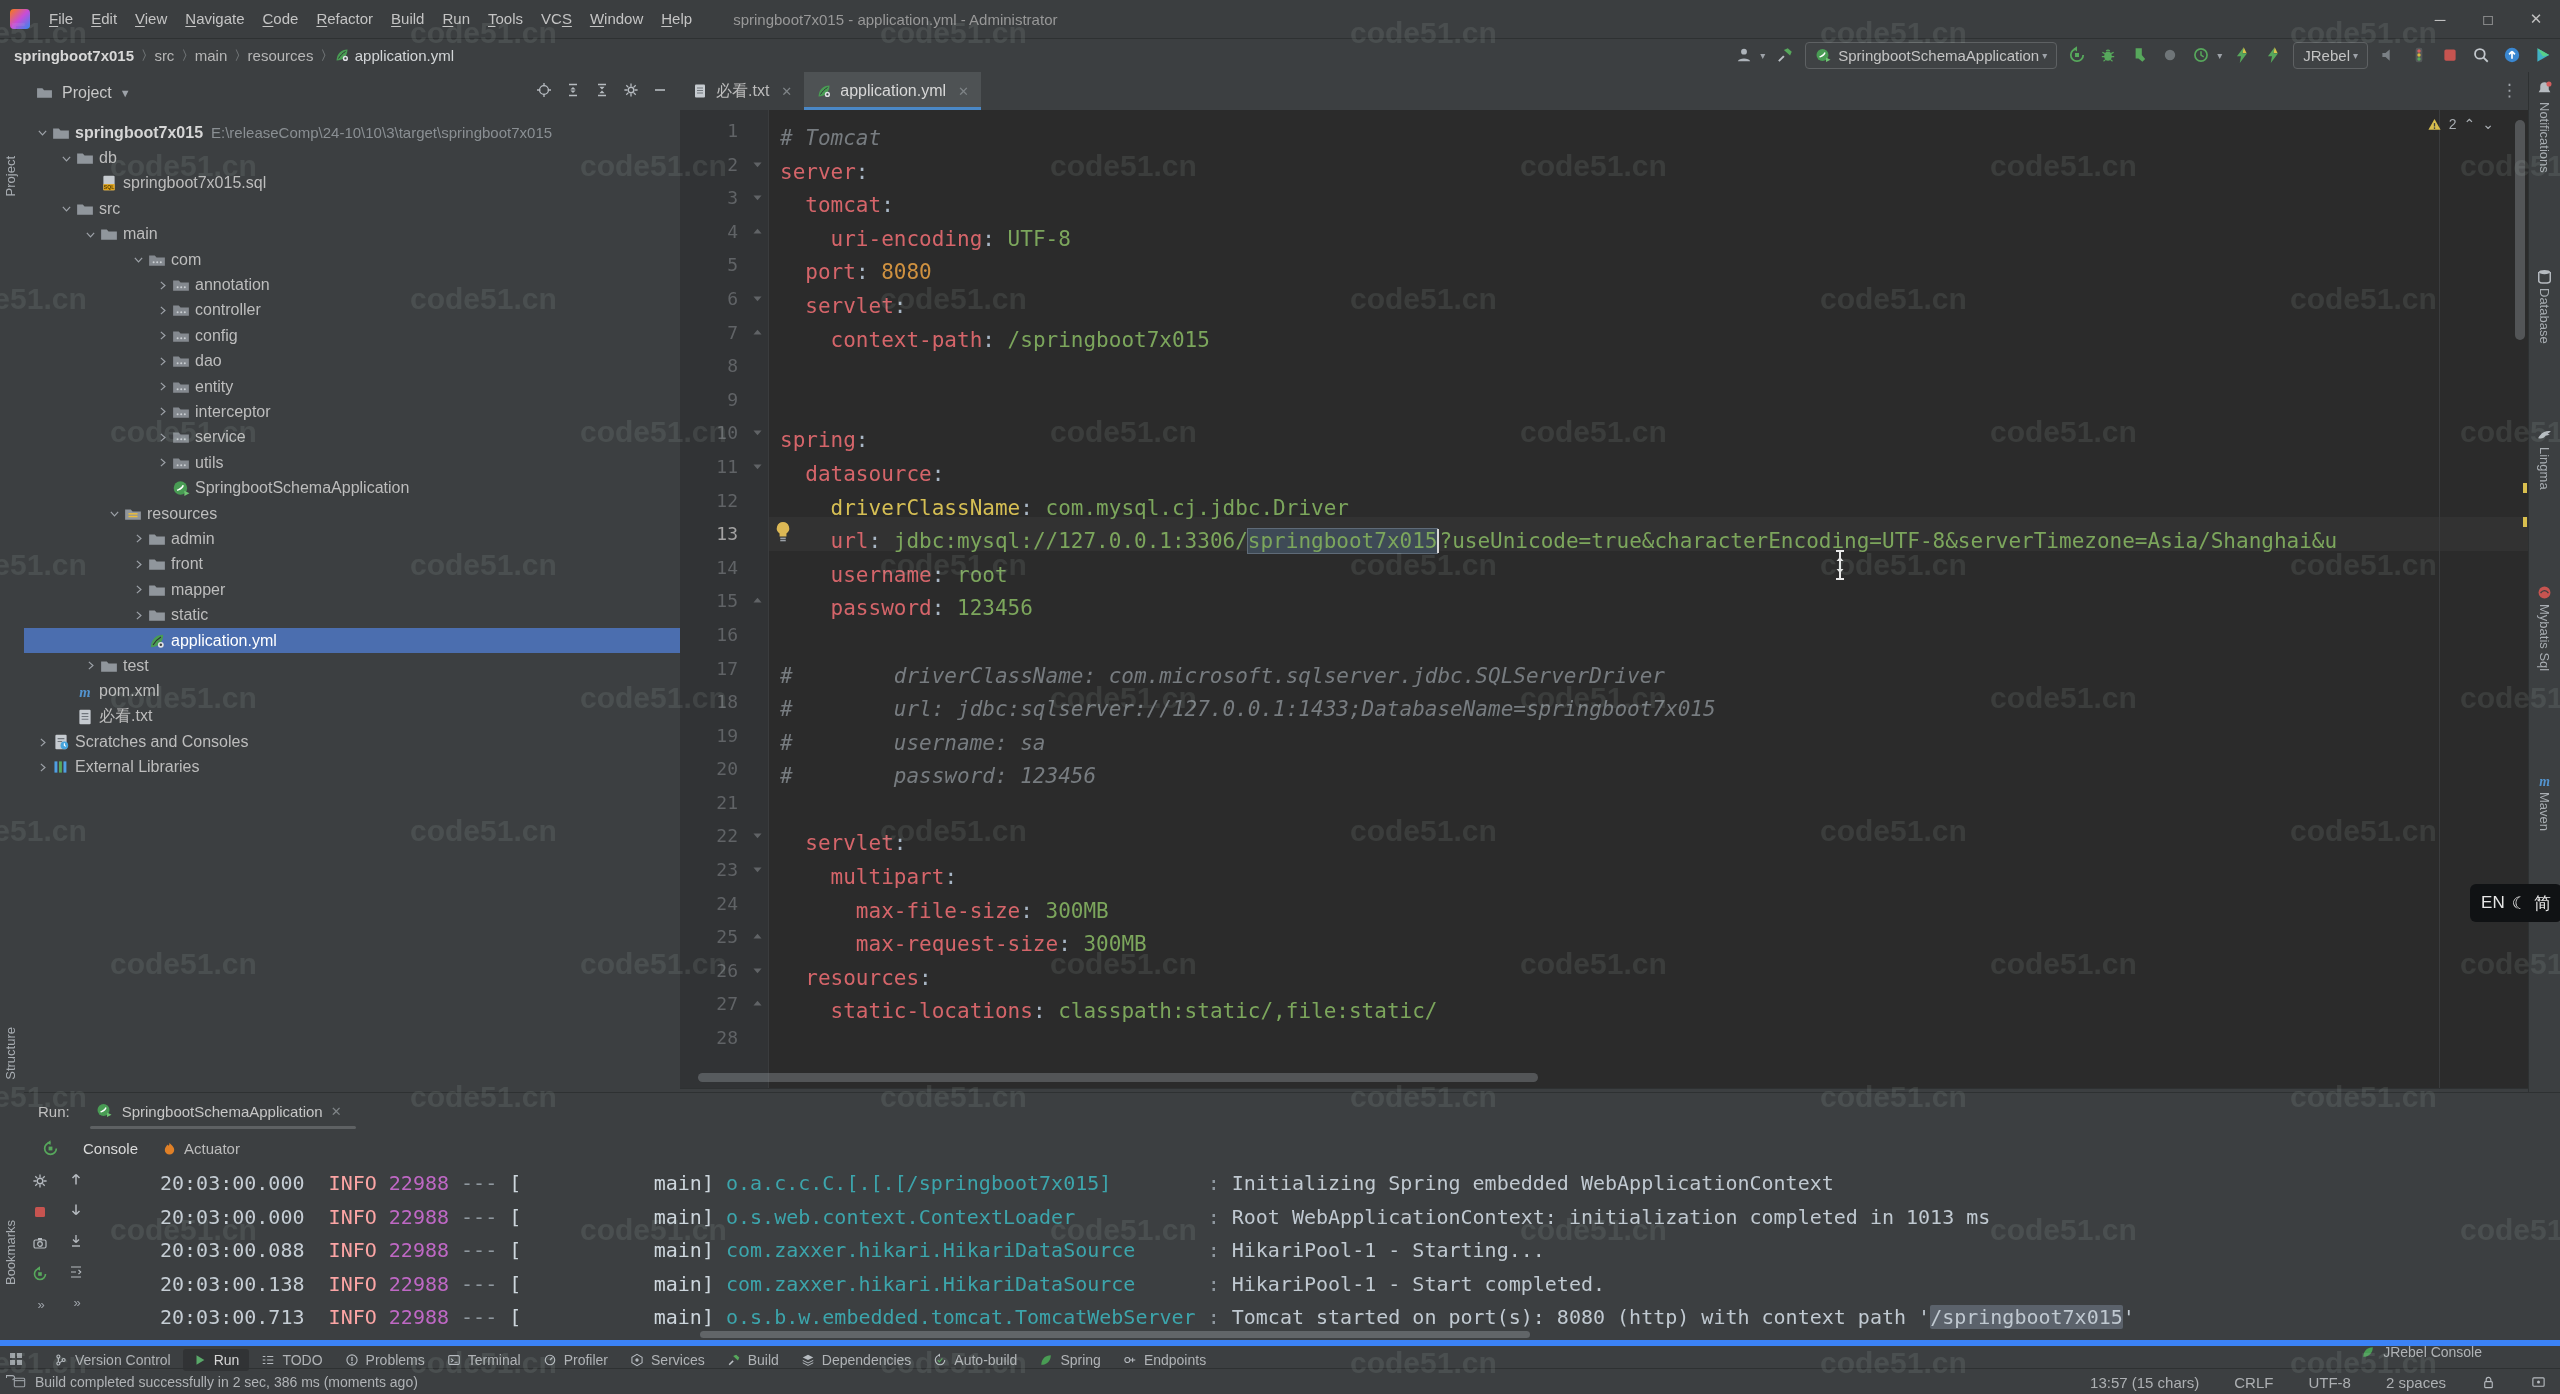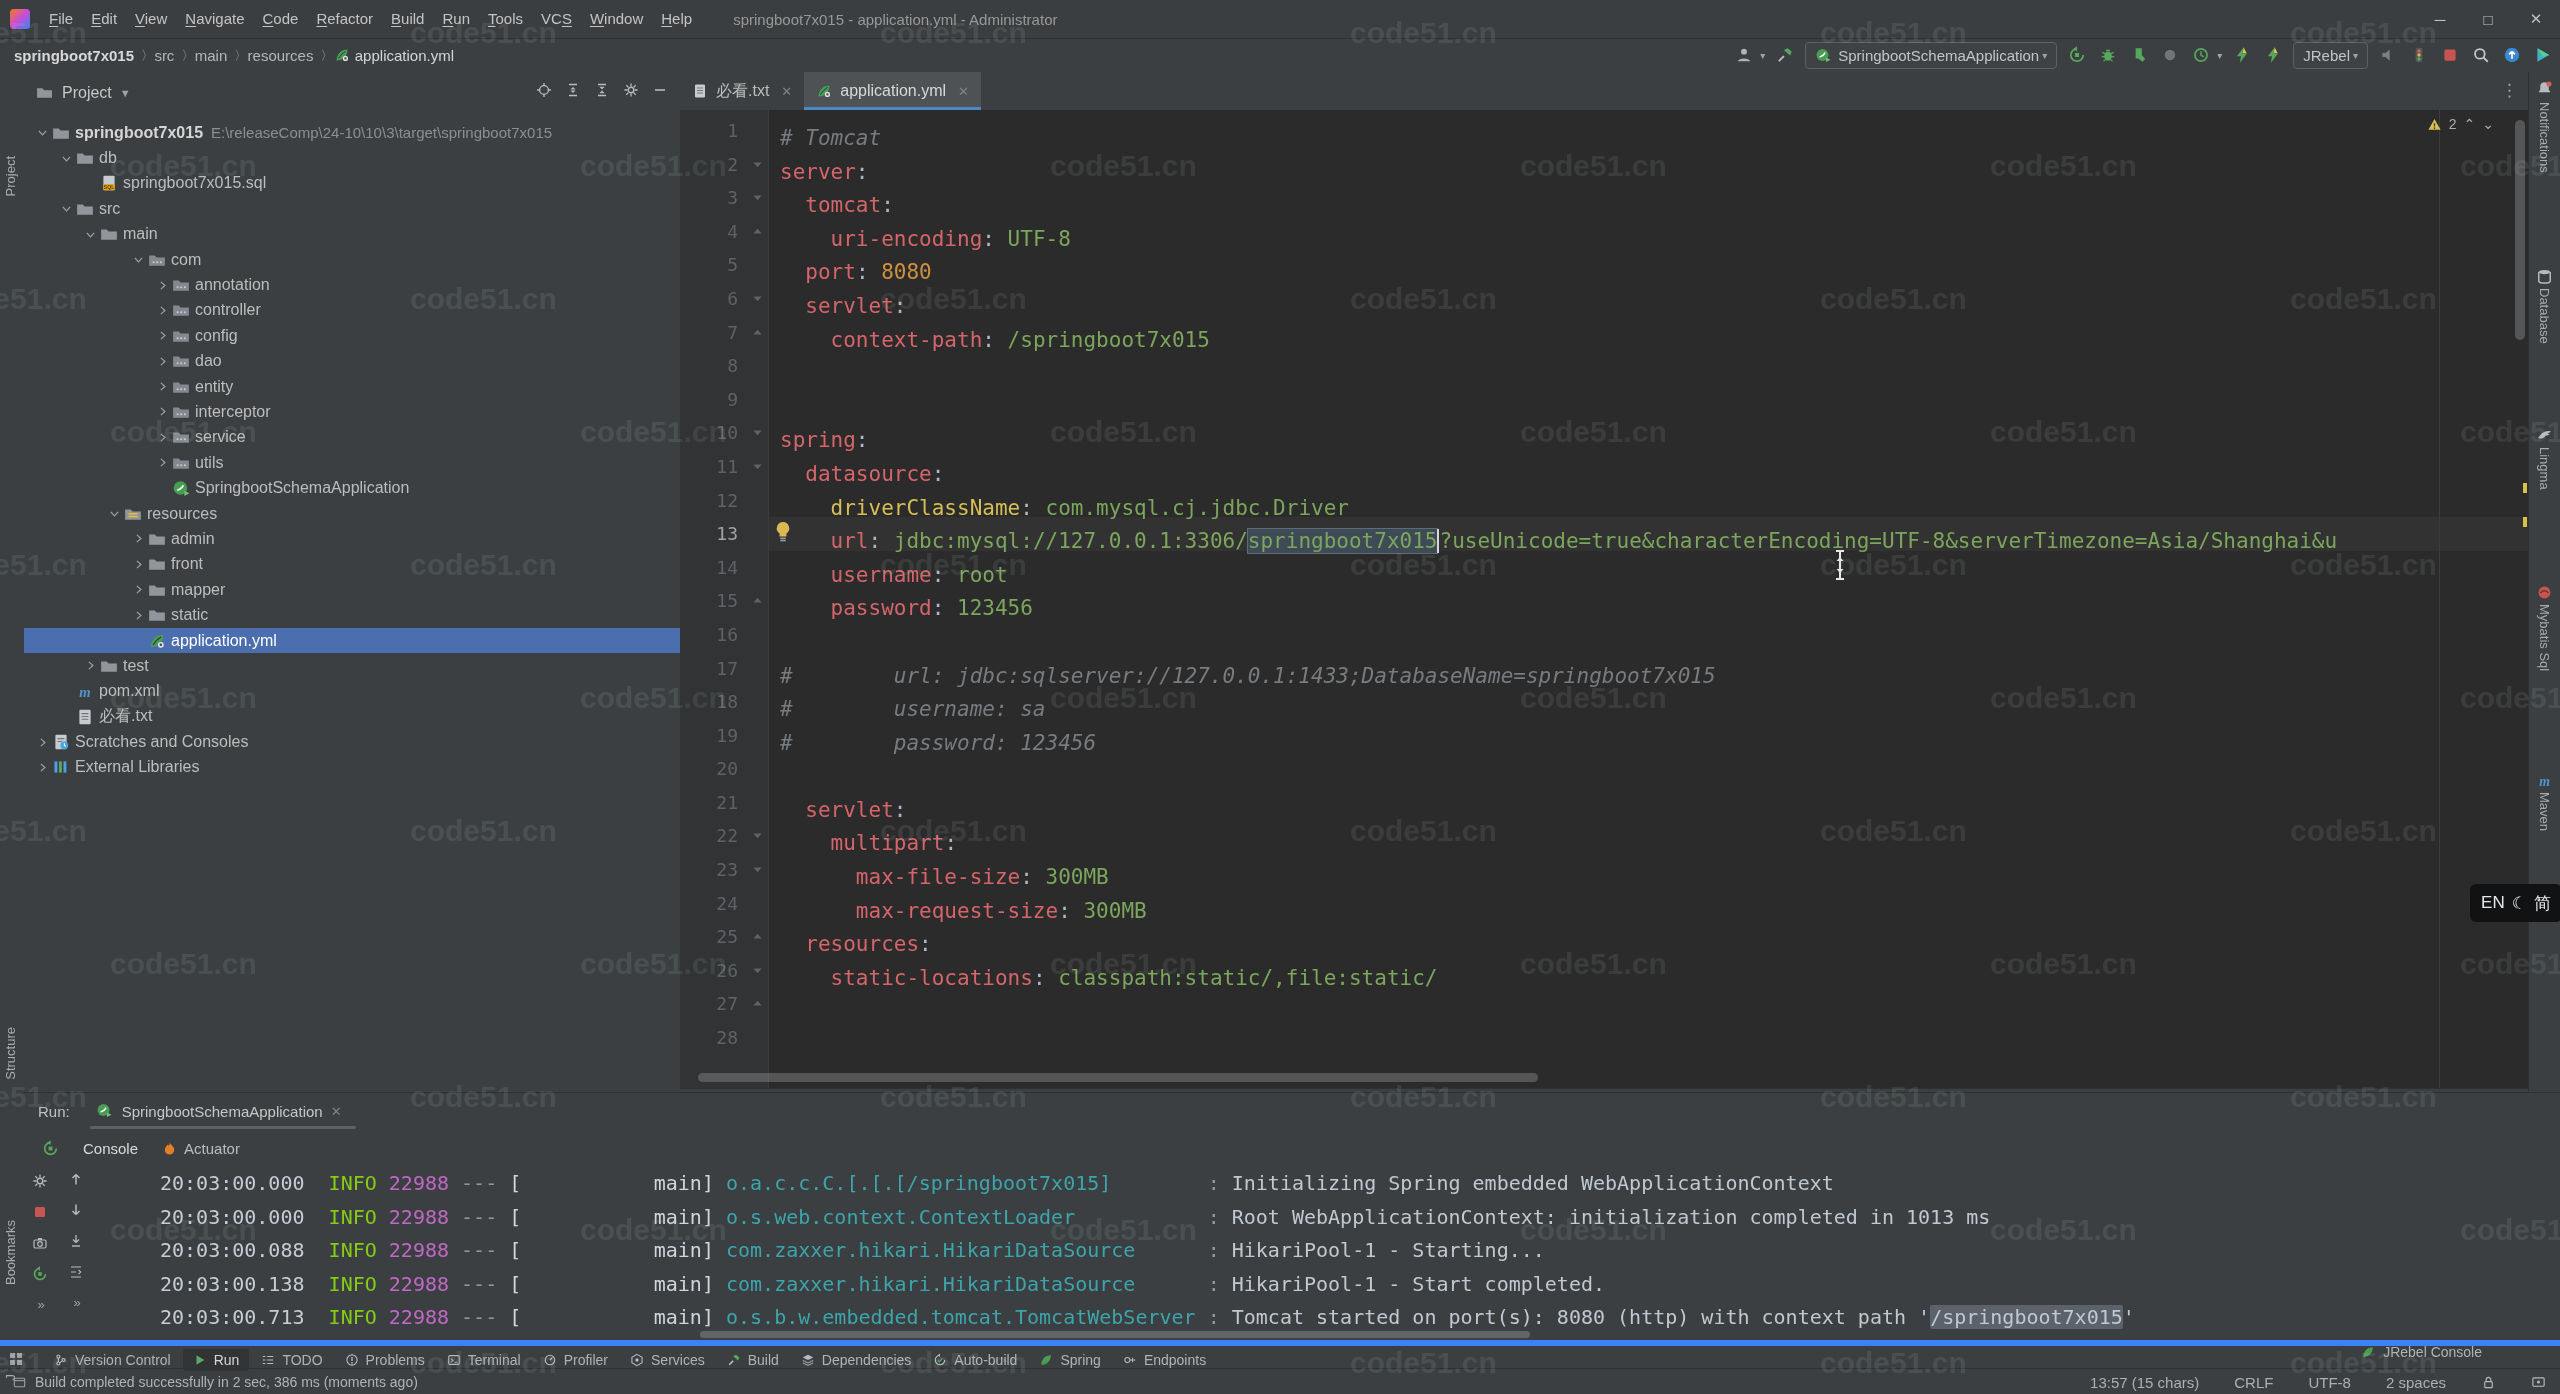--- a/index.html
+++ b/index.html
@@ -82,21 +82,21 @@
   .runpanel{left:24px;top:1092px;width:2536px;height:248px;background:#3c3f41;border-top:1px solid #2e3132;}
   .run-head{position:absolute;left:0;top:0;width:100%;height:36px;display:flex;align-items:center;}
   .run-label{margin-left:14px;font-size:15px;color:#c0c0c0;}
   .run-tab{margin-left:26px;display:flex;align-items:center;gap:8px;font-size:15px;color:#c6c6c6;}
   .run-underline{position:absolute;left:66px;top:33px;width:266px;height:3px;background:#5e6163;border-radius:2px;}
   .run-tabs{position:absolute;left:0;top:36px;width:100%;height:38px;display:flex;align-items:center;}
   .rtab{font-size:15px;color:#bcbcbc;display:flex;align-items:center;gap:7px;margin-left:24px;}
   .rtab.active{color:#dadada;}
   .conwrap{position:absolute;left:0;top:74px;width:100%;height:168px;}
   .con-line{height:33.6px;line-height:33.6px;white-space:pre;font-family:"DejaVu Sans Mono",monospace;font-size:20px;position:relative;left:136px;}
-  .ct{color:#c5cdd4;} .cl{color:#84cc16;} .cp{color:#bf68c5;} .cd{color:#8f989f;}
+  .ct{color:#c5cdd4;} .cl{color:#fca5a5;} .cp{color:#bf68c5;} .cd{color:#8f989f;}
   .cm{color:#cdd6dd;} .cg{color:#3ca5ac;} .cx{color:#c0c9d1;}
   .chl{background:#5b626b;border-radius:2px;}
   .colA{position:absolute;left:8px;top:80px;display:flex;flex-direction:column;gap:15px;align-items:center;}
   .colB{position:absolute;left:44px;top:78px;display:flex;flex-direction:column;gap:15px;align-items:center;}
   .more{color:#9da2a8;font-size:13px;letter-spacing:-2px;}
   .con-hscroll{position:absolute;left:676px;top:238px;width:830px;height:7px;border-radius:4px;background:rgba(166,172,178,.35);}
   
   .rightstrip{left:2528px;top:72px;width:32px;height:1268px;background:#3c3f41;border-left:1px solid #2e3132;}
   
   .twbar{left:0;top:1340px;width:2560px;height:28px;background:#3c3f41;border-top:6px solid #3b82f6;display:flex;align-items:center;}
@@ -841,20 +841,21 @@
           <div class="cl-line"><span class="p">    </span><span class="k">context-path</span><span class="p">: </span><span class="s">/springboot7x015</span></div>
           <div class="cl-line"></div>
           <div class="cl-line"></div>
           <div class="cl-line"><span class="k">spring</span><span class="p">:</span></div>
           <div class="cl-line"><span class="p">  </span><span class="k">datasource</span><span class="p">:</span></div>
           <div class="cl-line"><span class="p">    </span><span class="w">driverClassName</span><span class="p">: </span><span class="s">com.mysql.cj.jdbc.Driver</span></div>
           <div class="cl-line"><span class="p">    </span><span class="k">url</span><span class="p">: </span><span class="s">jdbc:mysql://127.0.0.1:3306/</span><span class="s hl">springboot7x015</span><span class="caret"></span><span class="s">?useUnicode=true&amp;characterEncoding=UTF-8&amp;serverTimezone=Asia/Shanghai&amp;u</span></div>
           <div class="cl-line"><span class="p">    </span><span class="k">username</span><span class="p">: </span><span class="s">root</span></div>
           <div class="cl-line"><span class="p">    </span><span class="k">password</span><span class="p">: </span><span class="s">123456</span></div>
           <div class="cl-line"></div>
+          <div class="cl-line"><span class="c">#        driverClassName: com.microsoft.sqlserver.jdbc.SQLServerDriver</span></div>
           <div class="cl-line"><span class="c">#        url: jdbc:sqlserver://127.0.0.1:1433;DatabaseName=springboot7x015</span></div>
           <div class="cl-line"><span class="c">#        username: sa</span></div>
           <div class="cl-line"><span class="c">#        password: 123456</span></div>
           <div class="cl-line"></div>
           <div class="cl-line"><span class="p">  </span><span class="k">servlet</span><span class="p">:</span></div>
           <div class="cl-line"><span class="p">    </span><span class="k">multipart</span><span class="p">:</span></div>
           <div class="cl-line"><span class="p">      </span><span class="k">max-file-size</span><span class="p">: </span><span class="s">300MB</span></div>
           <div class="cl-line"><span class="p">      </span><span class="k">max-request-size</span><span class="p">: </span><span class="s">300MB</span></div>
           <div class="cl-line"><span class="p">  </span><span class="k">resources</span><span class="p">:</span></div>
           <div class="cl-line"><span class="p">    </span><span class="k">static-locations</span><span class="p">: </span><span class="s">classpath:static/,file:static/</span></div>

